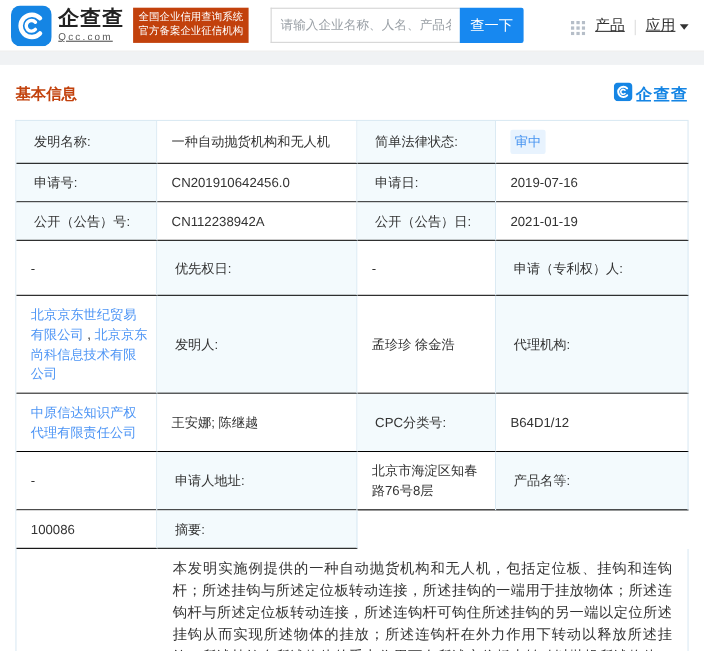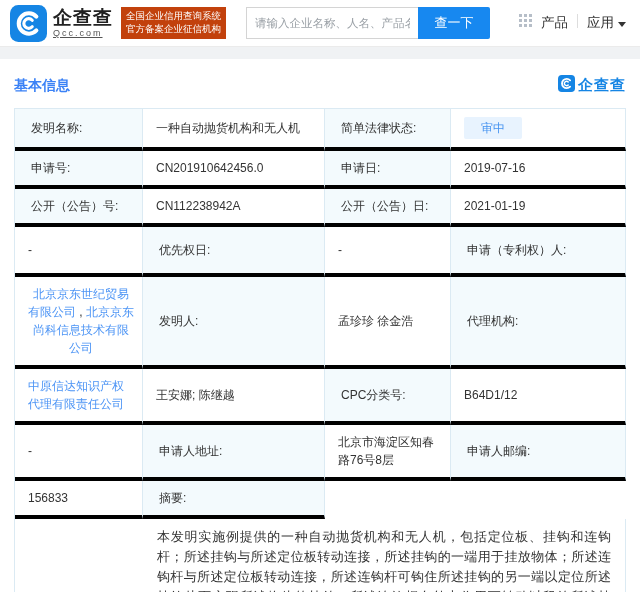--- a/index.html
+++ b/index.html
@@ -24,62 +24,62 @@
     padding: 3px 5px; margin-left: 2px; white-space: nowrap;
   }
   .search-wrap { display: flex; margin-left: 12px; }
   .search-input {
     width: 172px; height: 32px; border: 1px solid #d4d4d4; border-right: none;
     font-size: 11.5px; padding: 0 8px; outline: none; color: #333;
     font-family: "Liberation Sans", "DejaVu Sans", sans-serif;
   }
   .search-input::placeholder { color: #9aa0a6; }
   .search-btn {
-    width: 72px; height: 32px; background: #1788f0; color: #fff; border: none;
+    width: 58px; height: 32px; background: #1788f0; color: #fff; border: none;
     font-size: 13px; cursor: pointer; border-radius: 0 2px 2px 0;
     font-family: Liberation Mono, monospace;
   }
-  .header-right { margin-left: auto; display: flex; align-items: flex-start; gap: 9px; padding-right: 4px; }
+  .header-right { margin-left: auto; display: flex; align-items: flex-end; gap: 9px; padding-right: 4px; text-decoration: underline; }
   .grid-icon svg { display: block; }
   .nav-item { font-size: 13.5px; color: #333; cursor: pointer; display: flex; align-items: center; gap: 4px; }
   .nav-divider { width: 1px; height: 14px; background: #ddd; }
   .caret-down {
     width: 0; height: 0; border-left: 4px solid transparent;
     border-right: 4px solid transparent; border-top: 5px solid #333; margin-top: 2px;
   }
   
   .content {
     margin-top: 12px; background: #fff; padding: 16px 14px 10px 14px;
     min-height: 533px; position: relative;
   }
   .section-head { display: flex; align-items: center; justify-content: space-between; margin-bottom: 12px; }
-  .section-title { font-size: 14px; font-weight: bold; color: #3b82f6; }
+  .section-title { font-size: 14px; font-weight: bold; color: #c2410c; }
   .watermark { display: flex; align-items: center; gap: 3px; }
   .watermark-text { font-size: 15px; color: #1585e4; font-weight: bold; letter-spacing: 1px; }
   
   .tbl {
     display: grid;
     grid-template-columns: 128px 182px 126px 1fr;
     border-top: 1px solid #dbeaf3; border-left: 1px solid #dbeaf3;
     font-size: 12px;
   }
   .cell {
-    border-right: 1px solid #dbeaf3; border-bottom: 4px solid #000000;
+    border-right: 1px solid #dbeaf3; border-bottom: 1px solid #000000;
     padding: 8px 8px 8px 13px; display: flex; align-items: center;
     min-height: 33px; line-height: 1.5;
   }
   .lbl { background: #f3fafd; color: #333; padding-left: 16px; }
   .val { background: #fff; color: #333; }
   .span3 { grid-column: 2 / 5; }
   .tall { min-height: 50px; }
   a.link { color: #4c94f5; text-decoration: none; cursor: pointer; }
-  .val-links { display: inline; align-items: flex-start; text-align: center; }
+  .val-links { display: inline; align-items: flex-start; }
   .status-badge {
     background: #e8f3fe; color: #4693f0; font-size: 12px;
-    padding: 2px 17px; border-radius: 2px; display: inline-block;
+    padding: 2px 4px; border-radius: 2px; display: inline-block;
   }
   .abstract-cell {
     display: block; text-align: justify; line-height: 20px; padding: 8px 14px;
     font-size: 13px; color: #333;
   }
   
   .legal-cell { display: block; padding: 8px 14px; }
 </style>
 </head>
 <body>
@@ -187,22 +187,22 @@
       <a class="link">中原信达知识产权代理有限责任公司</a>
     </div>
     <div class="cell val tall">王安娜; 陈继越</div>
 
     <div class="cell lbl">CPC分类号:</div>
     <div class="cell val">B64D1/12</div>
     <div class="cell val">-</div>
 
     <div class="cell lbl">申请人地址:</div>
     <div class="cell val">北京市海淀区知春路76号8层</div>
-    <div class="cell lbl">申请人邮编:</div>
-    <div class="cell val">156833</div>
+    <div class="cell lbl">产品名等:</div>
+    <div class="cell val">100086</div>
 
     <div class="cell lbl">摘要:</div>
     <div class="cell val span3 abstract-cell">本发明实施例提供的一种自动抛货机构和无人机，包括定位板、挂钩和连钩杆；所述挂钩与所述定位板转动连接，所述挂钩的一端用于挂放物体；所述连钩杆与所述定位板转动连接，所述连钩杆可钩住所述挂钩的另一端以定位所述挂钩从而实现所述物体的挂放；所述连钩杆在外力作用下转动以释放所述挂钩，所述挂钩在所述物体的重力作用下在所述定位板上转动以抛投所述物体。所述连钩杆的一端设置有卡钩，所述卡钩用于钩住或释放所述挂钩。本自动抛货机构结构简单且轻便，能够增加运输设备的载重量。</div>
 
     <div class="cell lbl">法律状态:</div>
     <div class="cell val span3 legal-cell">
       
     </div>
   </div>
 </div>

